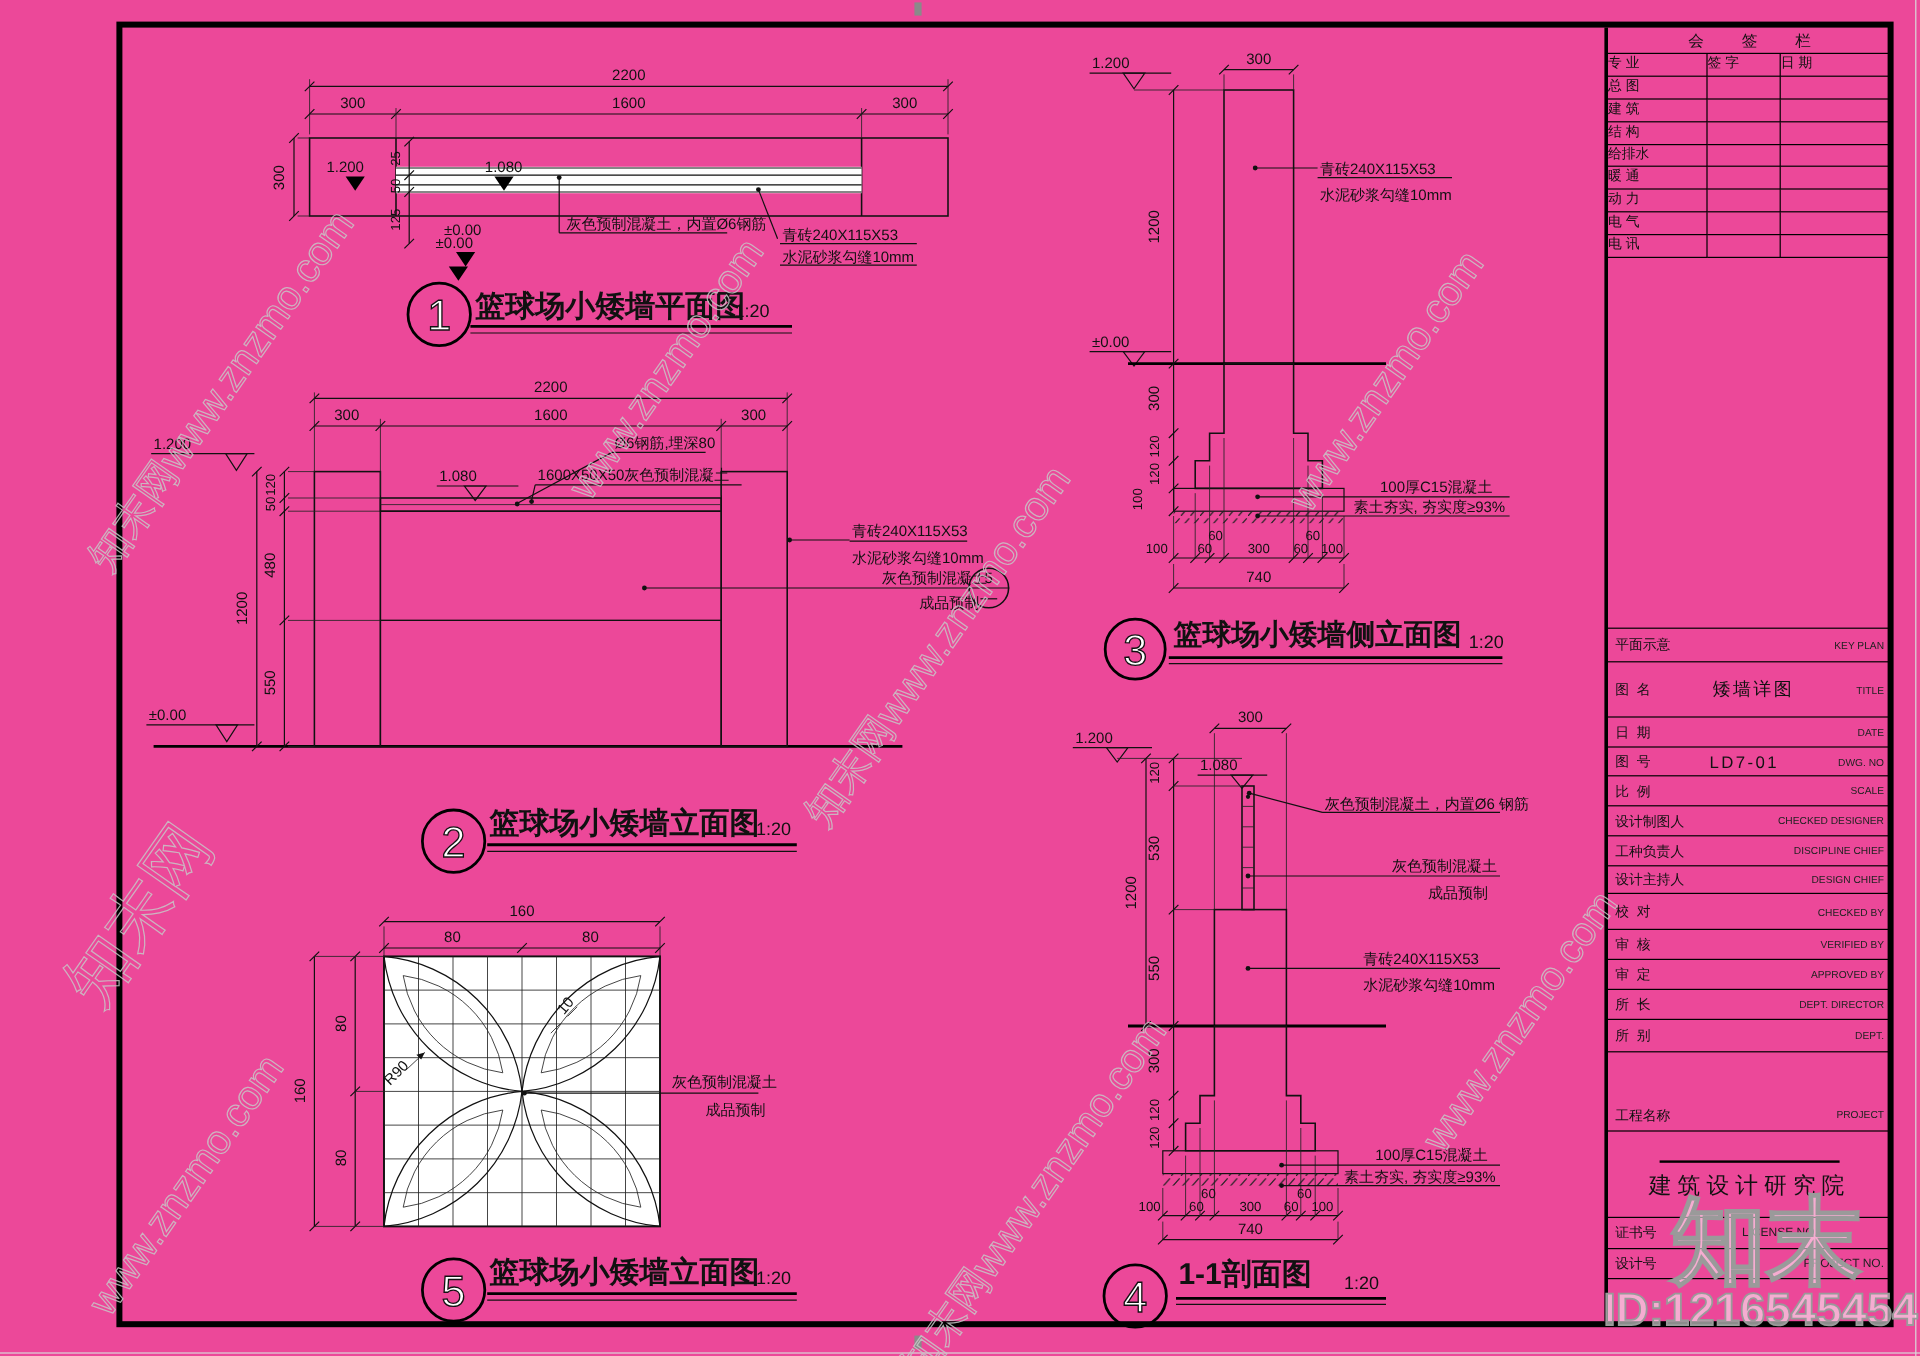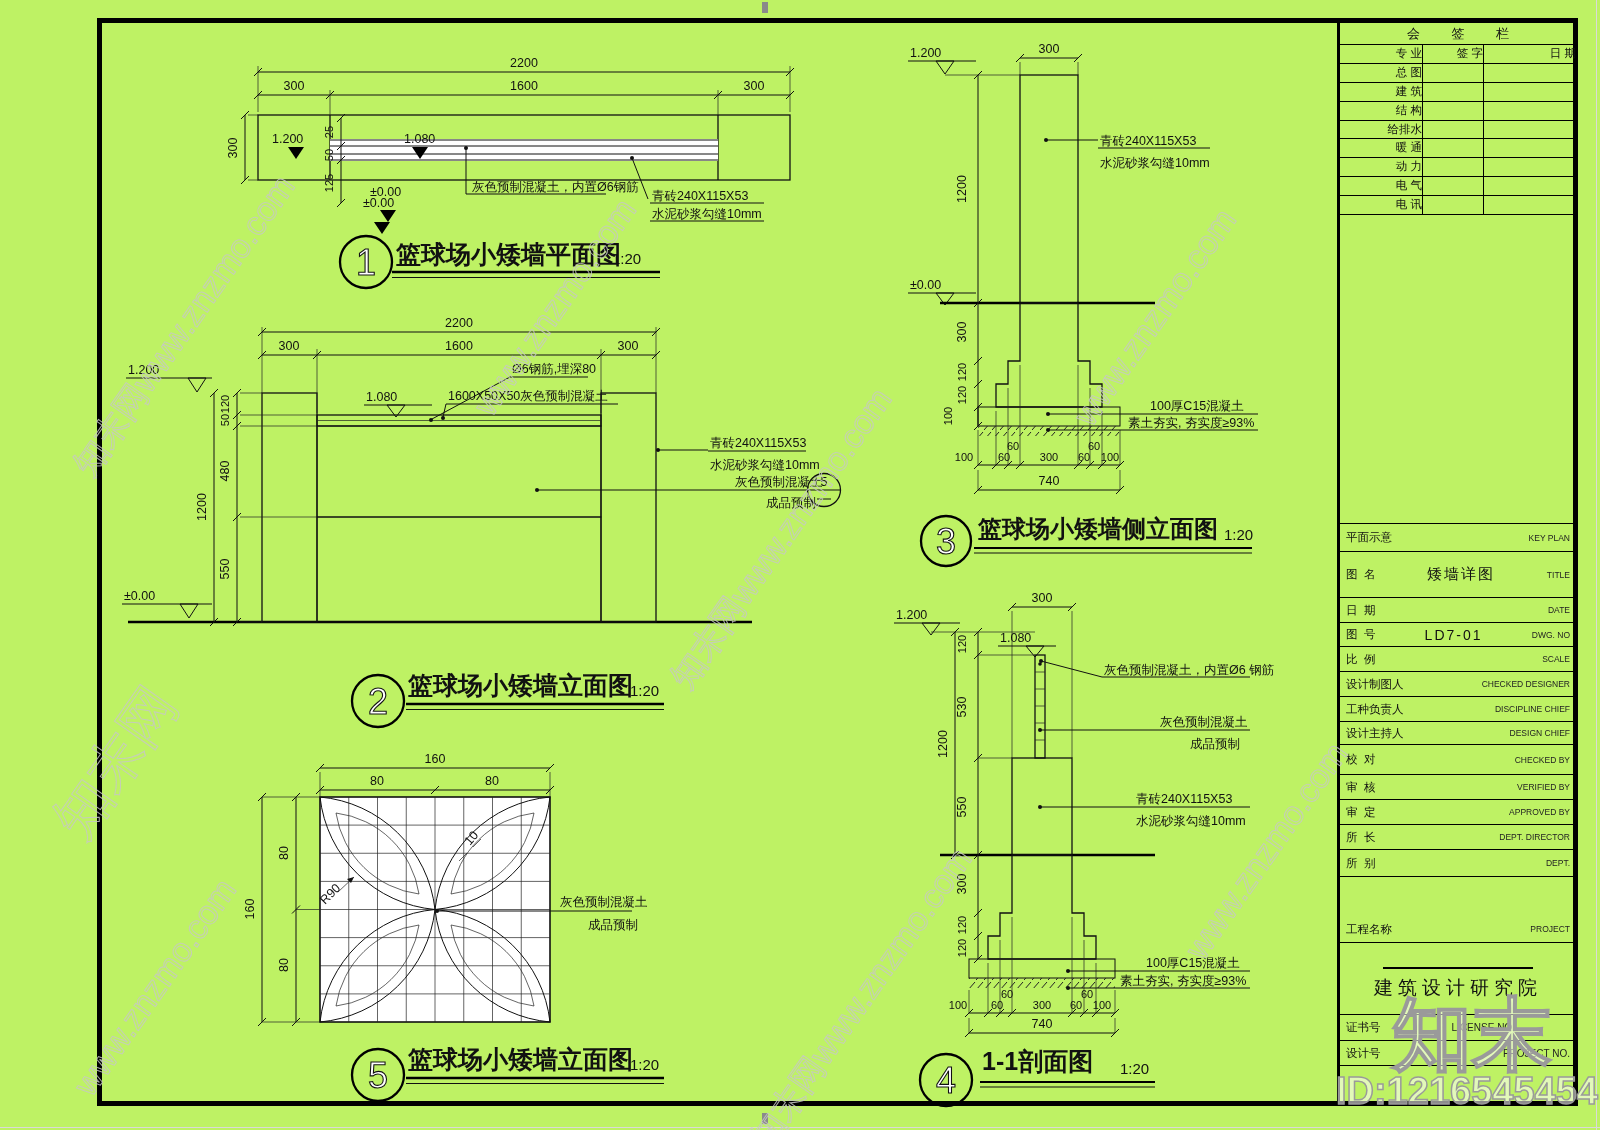--- a/index.html
+++ b/index.html
@@ -1,32 +1,32 @@
 <!DOCTYPE html>
 <html><head>
 <meta charset="utf-8">
 <style>
   html,body{margin:0;padding:0;background:#fff}
-  .page{position:relative;width:1600px;height:1130px;background:#bef264;overflow:hidden;
+  .page{position:relative;width:1600px;height:1130px;background:#ec4899;overflow:hidden;
         font-family:"Liberation Sans",sans-serif;color:#111}
   .frame{position:absolute;left:97px;top:18px;width:1481px;height:1088px;
          border:5px solid #000;box-sizing:border-box}
   .tick{position:absolute;background:#8a8a8a}
   .edge-r{position:absolute;left:1596px;top:0;width:1px;height:1130px;background:#d9d9d9}
   .edge-b{position:absolute;left:0;top:1127px;width:1600px;height:1px;background:#d9d9d9}
 
   
   .tb{position:absolute;left:1337px;top:23px;width:239px;height:1078px;
       border-left:3px solid #000;box-sizing:border-box;font-size:12px}
   .tb .sec{position:absolute;left:0;width:100%;box-sizing:border-box}
   .signtitle{height:22px;line-height:22px;text-align:center;letter-spacing:14px;
              border-bottom:1.5px solid #000;font-size:13px;padding-left:14px;box-sizing:border-box}
   .signgrid{display:grid;grid-template-columns:83px 61px 1fr}
   .signgrid .c{border-bottom:1.5px solid #000;border-right:1.5px solid #000;height:17.9px;
-               line-height:17.9px;text-align:right;font-size:11.5px;overflow:hidden}
+               line-height:17.9px;text-align:left;font-size:11.5px;overflow:hidden}
   .signgrid .c:nth-child(3n){border-right:none}
   .tbrow{position:absolute;left:0;width:100%;box-sizing:border-box;border-bottom:1.6px solid #000;
          display:flex;align-items:center;padding:0 6px}
   .tbrow .cn{font-size:11.5px;white-space:pre}
   .tbrow .val{flex:1;text-align:center;font-size:15px;font-weight:normal;letter-spacing:2px}
   .tbrow .en{font-size:8.5px;color:#222;white-space:nowrap}
   .inst{position:absolute;left:0;width:100%;border-bottom:1.6px solid #000;box-sizing:border-box;text-align:center}
   .inst .rule{margin:24px auto 6px auto;width:150px;border-top:2px solid #000}
   .inst .nm{font-size:19px;letter-spacing:5px;font-weight:normal}
   .disc{position:absolute;left:0;width:100%;box-sizing:border-box;padding:3px 6px;text-align:center}

